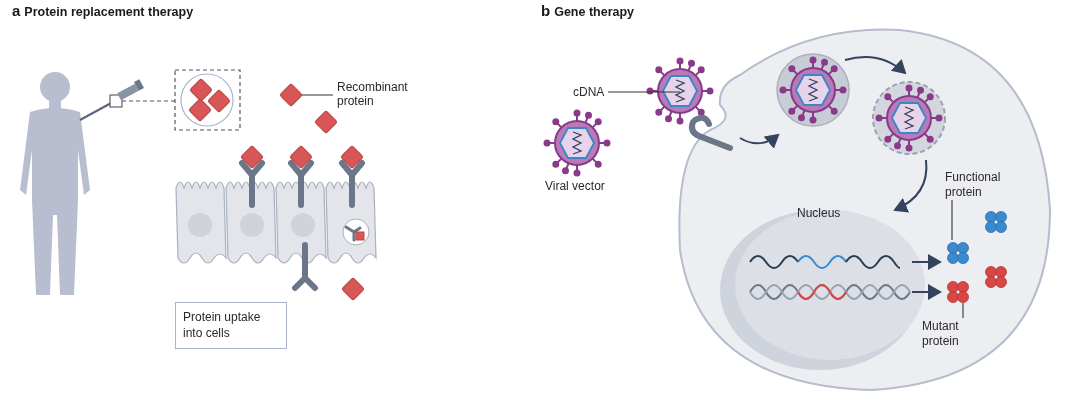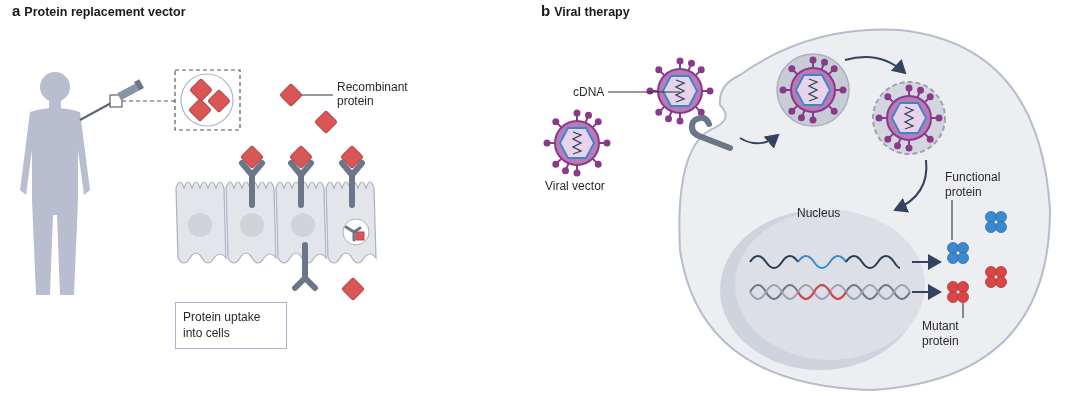--- a/index.html
+++ b/index.html
@@ -9,24 +9,24 @@
   .panel-title .letter { font-size: 15px; margin-right: 4px; }
   #title-a { left: 12px; }
   #title-b { left: 541px; }
   svg.scene { position: absolute; left: 0; top: 0; }
   .lbl { font-family: "Liberation Sans", sans-serif; font-size: 12px; fill: #2a2a2a; }
 </style>
 </head>
 <body>
 
 <div class="panel-title" id="title-a">
-  <span class="letter">a</span><span>Protein replacement vector</span>
+  <span class="letter">a</span><span>Protein replacement therapy</span>
 </div>
 <div class="panel-title" id="title-b">
-  <span class="letter">b</span><span>Viral therapy</span>
+  <span class="letter">b</span><span>Gene therapy</span>
 </div>
 
 <svg class="scene" width="1080" height="404" viewBox="0 0 1080 404">
   <defs>
     <g id="diamond">
       <rect x="-8" y="-8" width="16" height="16" rx="2" fill="#d95656" stroke="#b94545" stroke-width="1" transform="rotate(45)"></rect>
     </g>
     <g id="receptor">
       <path d="M0,0 L0,-30 M0,-30 L-10,-42 M0,-30 L10,-42" stroke="#6b7689" stroke-width="6" stroke-linecap="round" fill="none"></path>
     </g>

